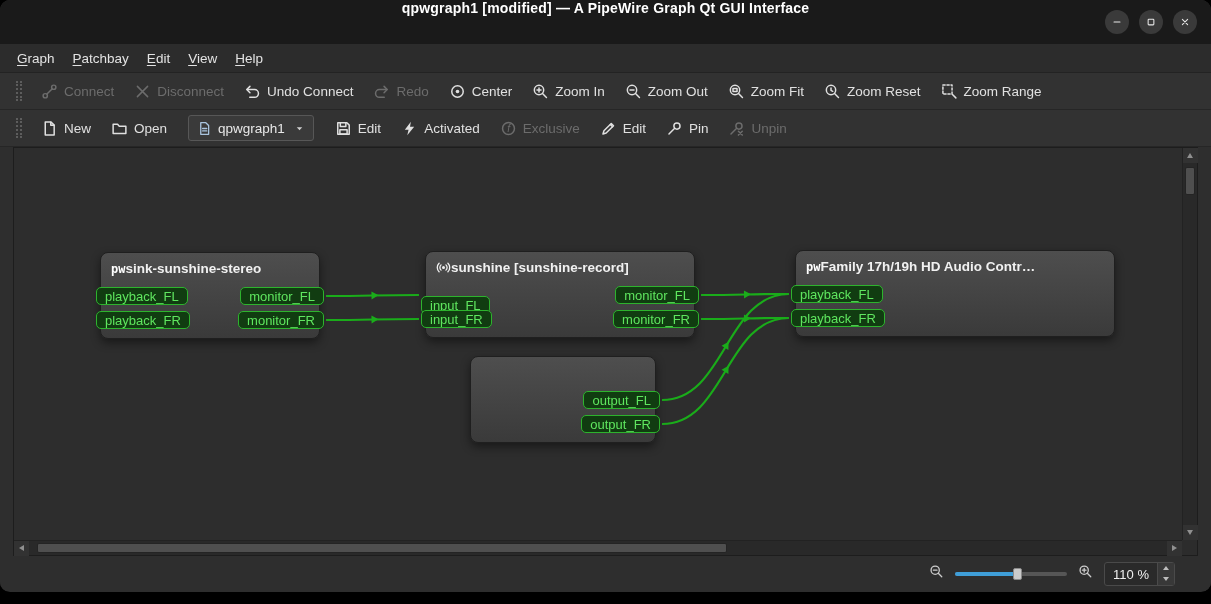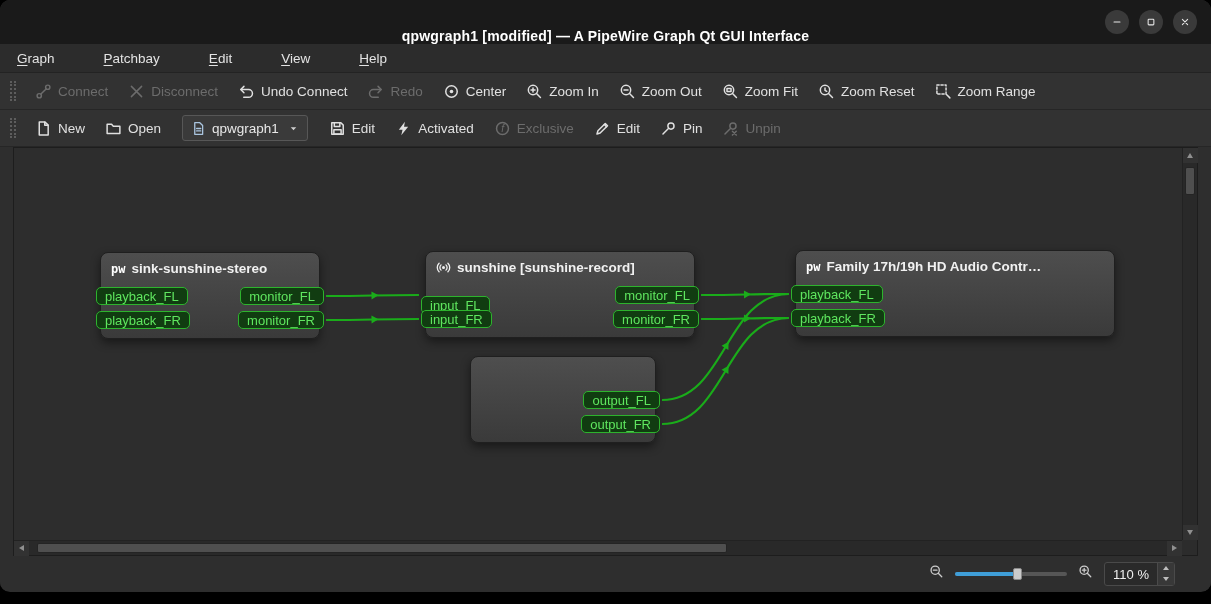--- a/index.html
+++ b/index.html
@@ -9,40 +9,40 @@
     font-family:"Liberation Sans", sans-serif;
     position:relative; overflow:hidden;
   }
   .window {
     position:absolute; left:0; top:0; width:1211px; height:592px;
     background:#2e2e2e; border-radius:10px; overflow:hidden;
   }
   
   .titlebar {
     height:44px; background:#1a1a1a; position:relative;
-    display:flex; align-items:flex-end; justify-content:center;
+    display:flex; align-items:flex-start; justify-content:center;
   }
   .title { color:#ffffff; font-weight:bold; font-size:14px; letter-spacing:.2px; }
   .win-controls { position:absolute; right:14px; top:0; height:100%; display:flex; align-items:center; gap:10px; }
   .winbtn {
     width:24px; height:24px; border-radius:50%; background:#3a3a3a; color:#e8e8e8;
     display:flex; align-items:center; justify-content:center;
   }
   .winbtn svg { width:12px; height:12px; }
   
   .menubar {
     height:29px; background:#2c2c2c; border-bottom:1px solid #232323;
-    display:flex; align-items:center; padding:0 8px;gap:31px;
+    display:flex; align-items:center; padding:0 8px;
   }
   .menu-item { color:#e3e3e3; font-size:13.5px; padding:4px 9px; border-radius:3px; }
   .menu-item u { text-underline-offset:2px; }
   
   .toolbar {
     height:37px; background:#323232; border-bottom:1px solid #262626;
-    display:flex; align-items:center; padding:0 6px; gap:2px;
+    display:flex; align-items:center; padding:0 12px; gap:2px;
   }
   .tb-handle { width:6px; height:20px; margin:0 8px 0 4px;
     border-left:2px dotted #5d5d5d; border-right:2px dotted #5d5d5d; }
   .tb-btn { display:flex; align-items:center; gap:6px; padding:6px 9px; color:#e0e0e0;
     font-size:13.5px; border-radius:3px; white-space:nowrap; }
   .tb-btn .ic { width:17px; height:17px; }
   .tb-btn.disabled { color:#6c6c6c; }
   .combobox { display:flex; align-items:center; gap:6px; background:#3a3a3a;
     border:1px solid #575757; border-radius:3px; padding:3px 8px; margin:0 10px;
     color:#e8e8e8; font-size:13.5px; height:26px; }
@@ -52,21 +52,21 @@
   .main { position:relative; height:409px; padding:0 13px; background:#2e2e2e; }
   .canvas-frame { position:relative; width:1185px; height:409px;
     border:1px solid #1d1d1d; background:#2d2d2d; }
   .canvas { position:absolute; left:0; top:0; width:1168px; height:392px; overflow:hidden; background:#2d2d2d; }
   #wires { position:absolute; left:0; top:0; }
   .node {
     position:absolute; background:linear-gradient(#4e4e4e,#3a3a3a);
     border:1px solid #1f1f1f; border-radius:8px;
     box-shadow:0 4px 10px rgba(0,0,0,.45);
   }
-  .node-head { display:flex; align-items:center; gap:6px; padding:8px 10px 0 10px; color:#f1f1f1; }
+  .node-head { display:flex; align-items:center; gap:0; padding:8px 10px 0 10px; color:#f1f1f1; }
   .node-head .ic { width:15px; height:15px; flex:0 0 auto; }
   .node-title { font-weight:bold; font-size:13.5px; white-space:nowrap; overflow:hidden;text-align:center; }
   .pwico { font-weight:bold; font-size:12px; color:#ffffff; font-family:"DejaVu Sans Mono", monospace; }
   .port {
     position:absolute; height:18px; line-height:17px; padding:0 8px;
     background:var(--port-bg,#113c11); border:1.5px solid var(--port-border,#2db32d);
     border-radius:5px; color:var(--port-text,#5fe65f); font-size:13px; white-space:nowrap;
   }
   .port.in { left:-5px; }
   .port.out { right:-5px; }

